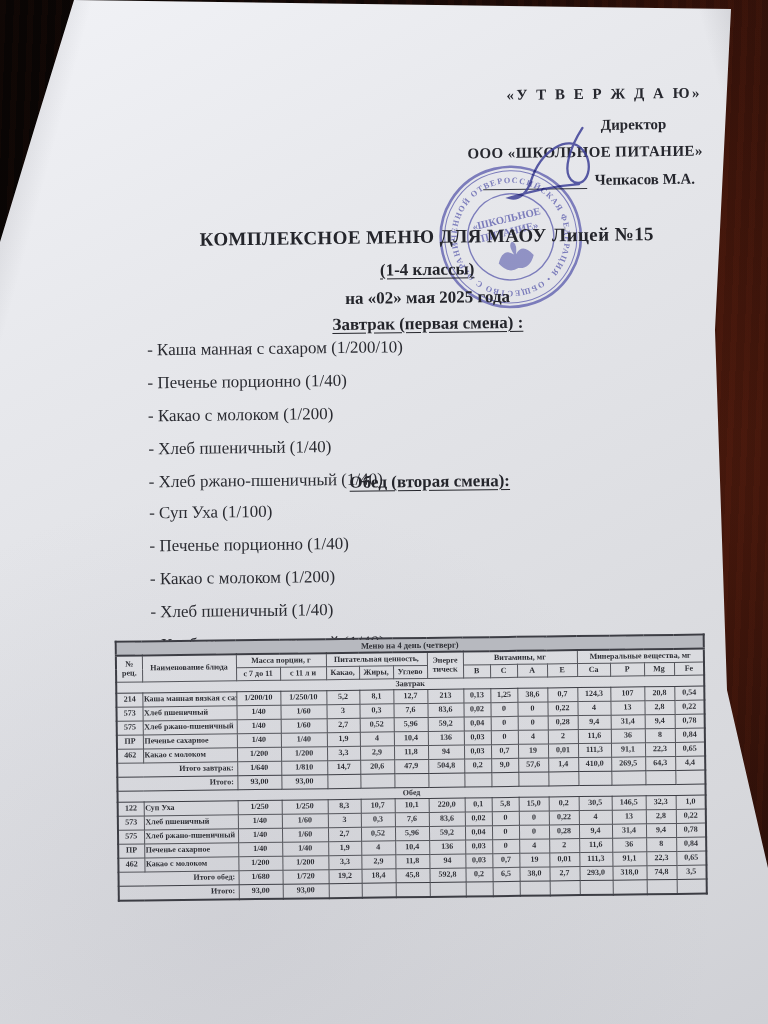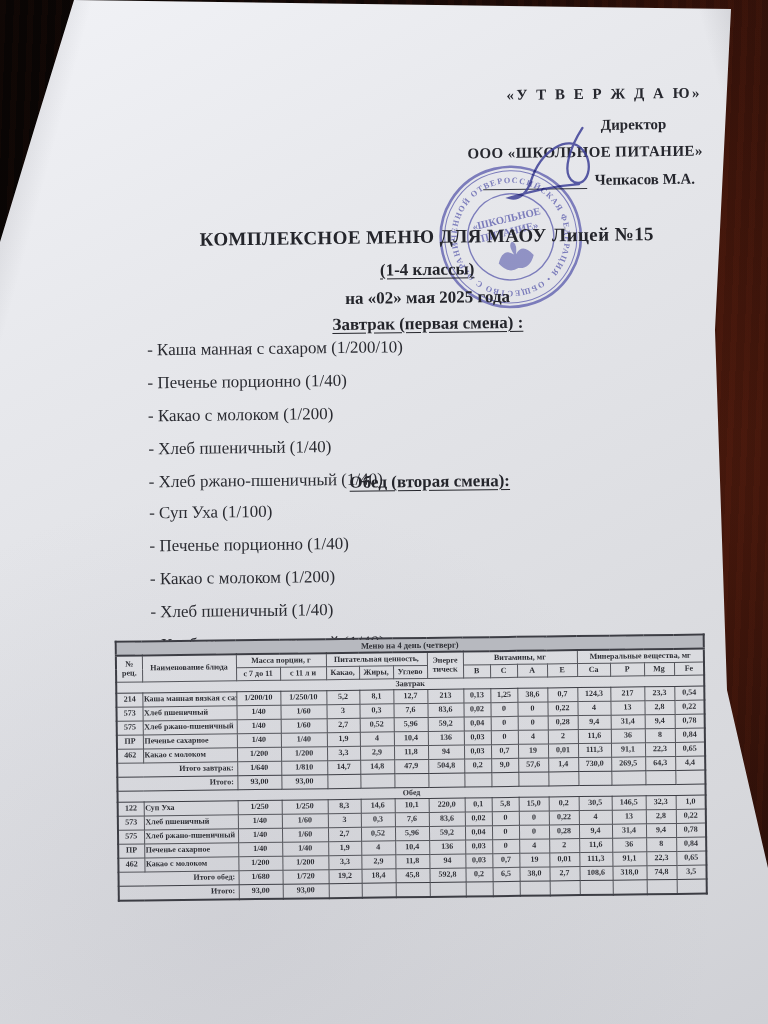--- a/index.html
+++ b/index.html
@@ -208,22 +208,22 @@
             <td>1/250/10</td>
             <td>5,2</td>
             <td>8,1</td>
             <td>12,7</td>
             <td>213</td>
             <td>0,13</td>
             <td>1,25</td>
             <td>38,6</td>
             <td>0,7</td>
             <td>124,3</td>
-            <td>217</td>
-            <td>23,3</td>
+            <td>107</td>
+            <td>20,8</td>
             <td>0,54</td>
           </tr>
           <tr data-rowkind="data">
             <td>573</td>
             <td class="name">Хлеб пшеничный</td>
             <td>1/40</td>
             <td>1/60</td>
             <td>3</td>
             <td>0,3</td>
             <td>7,6</td>
@@ -289,28 +289,28 @@
             <td>111,3</td>
             <td>91,1</td>
             <td>22,3</td>
             <td>0,65</td>
           </tr>
           <tr data-rowkind="total">
             <td class="total-label" colspan="2">Итого завтрак:</td>
             <td>1/640</td>
             <td>1/810</td>
             <td>14,7</td>
-            <td>14,8</td>
+            <td>20,6</td>
             <td>47,9</td>
             <td>504,8</td>
             <td>0,2</td>
             <td>9,0</td>
             <td>57,6</td>
             <td>1,4</td>
-            <td>730,0</td>
+            <td>410,0</td>
             <td>269,5</td>
             <td>64,3</td>
             <td>4,4</td>
           </tr>
           <tr data-rowkind="total">
             <td class="total-label" colspan="2">Итого:</td>
             <td>93,00</td>
             <td>93,00</td>
             <td></td>
             <td></td>
@@ -327,21 +327,21 @@
           </tr>
           <tr data-rowkind="section">
             <td class="sec" colspan="16">Обед</td>
           </tr>
           <tr data-rowkind="data">
             <td>122</td>
             <td class="name">Суп Уха</td>
             <td>1/250</td>
             <td>1/250</td>
             <td>8,3</td>
-            <td>14,6</td>
+            <td>10,7</td>
             <td>10,1</td>
             <td>220,0</td>
             <td>0,1</td>
             <td>5,8</td>
             <td>15,0</td>
             <td>0,2</td>
             <td>30,5</td>
             <td>146,5</td>
             <td>32,3</td>
             <td>1,0</td>
@@ -423,21 +423,21 @@
             <td>1/680</td>
             <td>1/720</td>
             <td>19,2</td>
             <td>18,4</td>
             <td>45,8</td>
             <td>592,8</td>
             <td>0,2</td>
             <td>6,5</td>
             <td>38,0</td>
             <td>2,7</td>
-            <td>108,6</td>
+            <td>293,0</td>
             <td>318,0</td>
             <td>74,8</td>
             <td>3,5</td>
           </tr>
           <tr data-rowkind="total">
             <td class="total-label" colspan="2">Итого:</td>
             <td>93,00</td>
             <td>93,00</td>
             <td></td>
             <td></td>

